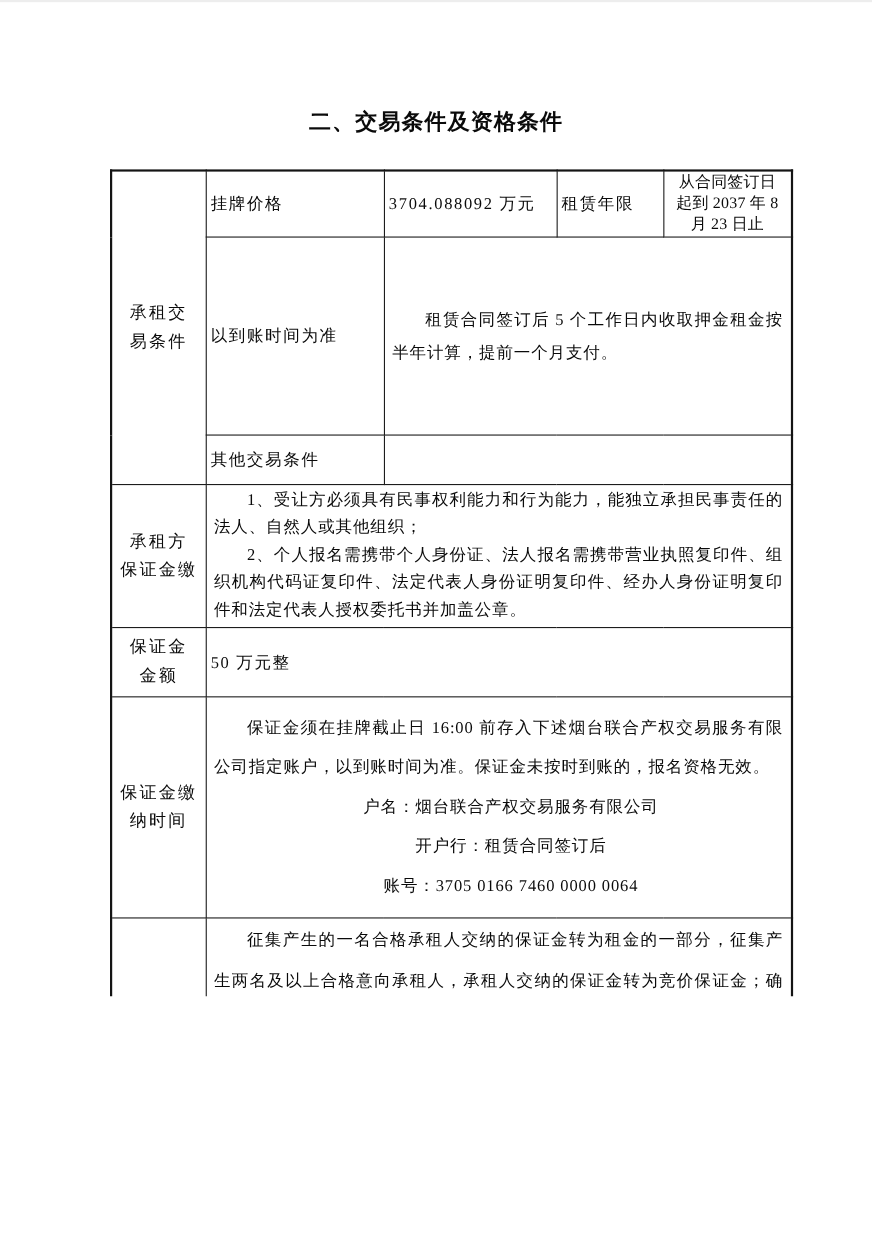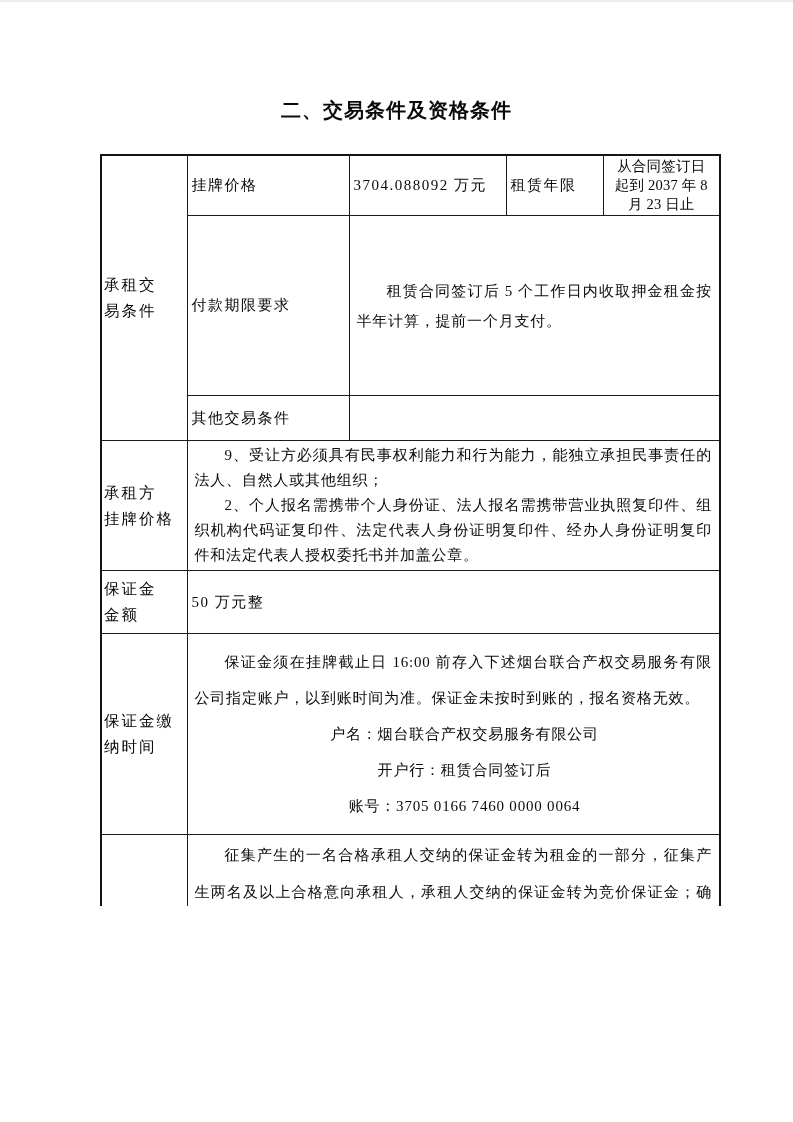--- a/index.html
+++ b/index.html
@@ -42,21 +42,21 @@
     overflow:hidden;
   }
   .r1 { height:58px; }
   .r2 { height:180px; }
   .r3 { height:45px;padding-left:24px; }
   .r4 { height:124px; }
   .r5 { height:63px; }
   .r6 { height:201px; }
   .r7 { height:189px; }
   .label-cell {
-    text-align:left;
+    text-align:center;
     white-space:pre-line;
     font-size:15.5px;
     letter-spacing:2px;
     line-height:26px;
     padding:2px 2px;
     margin-left:48px;
   }
   .center-cell {
     text-align:left;
     letter-spacing:1.5px;
@@ -115,34 +115,34 @@
         <td class="label-cell" rowspan="3">承租交
 易条件</td>
         <td class="center-cell">挂牌价格</td>
         <td class="center-cell">3704.088092 万元</td>
         <td class="center-cell">租赁年限</td>
         <td class="lease-term-cell">从合同签订日
 起到 2037 年 8
 月 23 日止</td>
       </tr>
       <tr class="r2">
-        <td class="center-cell">付款期限要求</td>
+        <td class="center-cell">以到账时间为准</td>
         <td class="content-cell" colspan="3">
           <p class="para lh30">租赁合同签订后 5 个工作日内收取押金租金按半年计算，提前一个月支付。</p>
         </td>
       </tr>
       <tr class="r3">
         <td class="center-cell">其他交易条件</td>
         <td class="content-cell" colspan="3"></td>
       </tr>
       <tr class="r4">
         <td class="label-cell">承租方
-挂牌价格</td>
+保证金缴</td>
         <td class="content-cell" colspan="4">
-          <p class="para lh25">9、受让方必须具有民事权利能力和行为能力，能独立承担民事责任的法人、自然人或其他组织；</p>
+          <p class="para lh25">1、受让方必须具有民事权利能力和行为能力，能独立承担民事责任的法人、自然人或其他组织；</p>
           <p class="para lh25">2、个人报名需携带个人身份证、法人报名需携带营业执照复印件、组织机构代码证复印件、法定代表人身份证明复印件、经办人身份证明复印件和法定代表人授权委托书并加盖公章。</p>
         </td>
       </tr>
       <tr class="r5">
         <td class="label-cell">保证金
 金额</td>
         <td class="center-cell" colspan="4">50 万元整</td>
       </tr>
       <tr class="r6">
         <td class="label-cell">保证金缴

